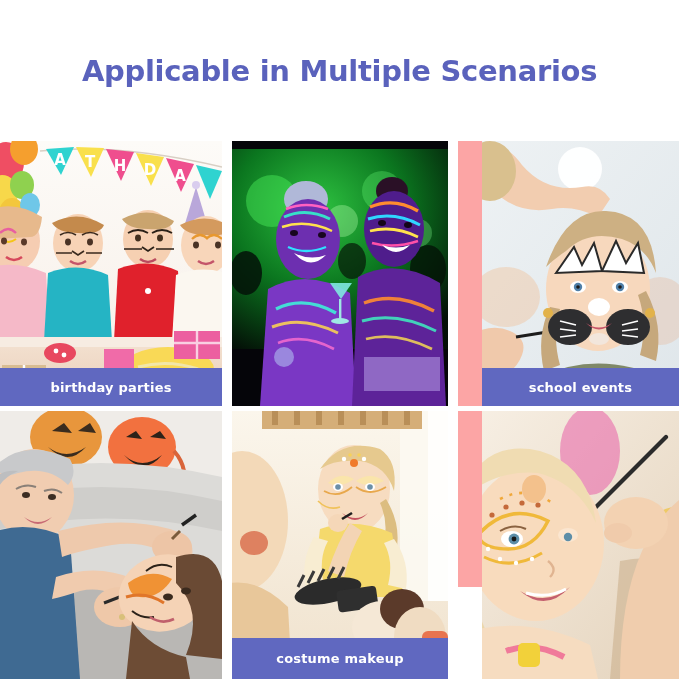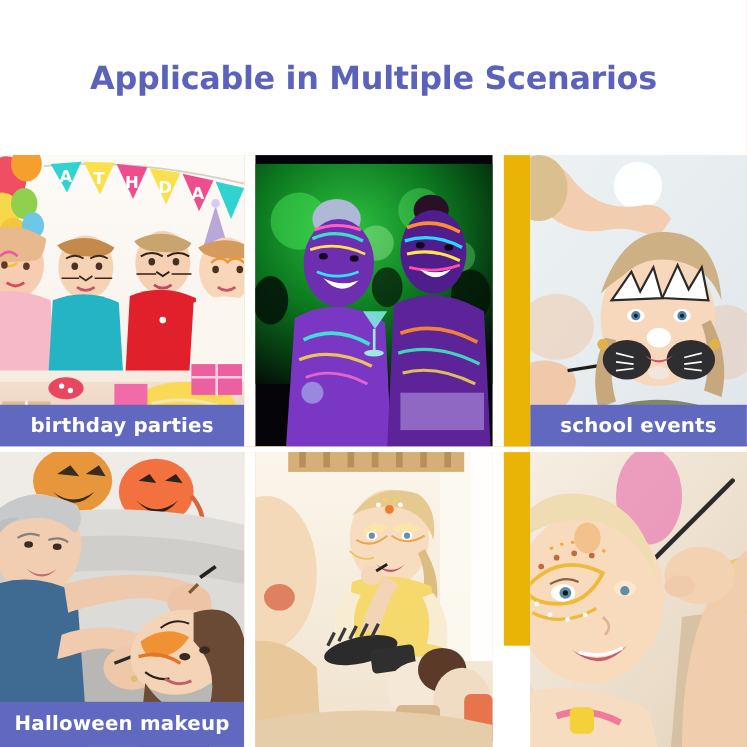--- a/index.html
+++ b/index.html
@@ -3,21 +3,21 @@
 <meta charset="utf-8">
 <title>Applicable in Multiple Scenarios</title>
 <style>
   * { margin:0; padding:0; box-sizing:border-box; }
   html, body {
     width:679px; height:679px;
     background:#ffffff;
     font-family:"Liberation Sans", sans-serif;
     overflow:hidden;
   }
-  .page { position:relative; width:679px; height:587px; background:#eab308;padding-left:12px; }
+  .page { position:relative; width:679px; height:587px; background:#fca5a5;padding-left:12px; }
 
   
   .header {
     position:absolute; left:0; top:0; width:679px; height:141px;
     background:#ffffff;
     display:flex; align-items:center; justify-content:center;
   }
   .page-title {
     font-size:29px;
     font-weight:800;
@@ -44,21 +44,21 @@
 
   .photo { position:absolute; inset:0; overflow:hidden; }
   .photo svg { display:block; width:100%; height:100%; }
 
   .caption {
     position:absolute; left:0; right:0; bottom:0;
     height:38px;
     background:#6068c0;
     color:#ffffff;
     display:flex; align-items:center; justify-content:center;
-    font-size:18px;
+    font-size:13px;
     font-weight:600;
     letter-spacing:0.2px;
     font-family:"DejaVu Sans", sans-serif;
     text-align:left;
     padding:0 4px;
     white-space:nowrap;
   }
   .cell.r2 .caption { height:41px; }
 </style>
 </head>
@@ -360,21 +360,20 @@
             <path d="M128 172 q22 -16 44 -4 q-10 16 -26 18 q-16 2 -18 -14 Z" fill="#f09234"></path>
             <path d="M126 186 q20 -6 38 6" stroke="#e0762a" stroke-width="3" fill="none"></path>
             <path d="M132 200 q10 8 22 6" stroke="#2b2219" stroke-width="2" fill="none"></path>
             <path d="M146 160 q12 -10 26 -4" stroke="#2b2219" stroke-width="1.8" fill="none"></path>
             <ellipse cx="168" cy="186" rx="5" ry="3.4" fill="#3a2a1e"></ellipse>
             <ellipse cx="186" cy="180" rx="5" ry="3.4" fill="#3a2a1e"></ellipse>
             <path d="M150 206 q12 8 24 2" stroke="#c0606c" stroke-width="2.6" fill="none"></path>
           </g>
         </svg>
       </div>
-      <div class="caption">Halloween makeup</div>
     </div>
 
     <div class="gap-v" style="grid-column:2; grid-row:3;"></div>
 
     <div class="cell r2 c2">
       <div class="photo">
         <svg viewBox="0 0 216 268" preserveAspectRatio="xMidYMid slice" aria-hidden="true">
           <defs>
             <linearGradient id="cmBg" x1="0" y1="0" x2="0" y2="1">
               <stop offset="0" stop-color="#fbf6ec"></stop>
@@ -435,20 +434,21 @@
           <rect x="104" y="180" width="40" height="22" rx="4" fill="#2f2f2f" transform="rotate(-8 104 180)"></rect>
 
           <ellipse cx="150" cy="216" rx="30" ry="26" fill="#f5e8d6"></ellipse>
           <ellipse cx="170" cy="198" rx="22" ry="20" fill="#5b3a2a"></ellipse>
           <ellipse cx="188" cy="226" rx="26" ry="30" fill="#f0dcc2"></ellipse>
           <rect x="190" y="220" width="26" height="48" rx="6" fill="#e8744e"></rect>
           <rect x="128" y="230" width="40" height="38" rx="5" fill="#d6b68c"></rect>
           <path d="M0 244 Q110 224 216 248 L216 268 L0 268 Z" fill="#e4cda8"></path>
         </svg>
       </div>
+      <div class="caption">costume makeup</div>
     </div>
 
     <div class="gap-v" style="grid-column:4; grid-row:3;"></div>
 
     <div class="cell r2 c3">
       <div class="photo">
         <svg viewBox="0 0 221 268" preserveAspectRatio="xMidYMid slice" aria-hidden="true">
           <defs>
             <linearGradient id="caBg" x1="0" y1="0" x2="1" y2="1">
               <stop offset="0" stop-color="#f7efe4"></stop>

